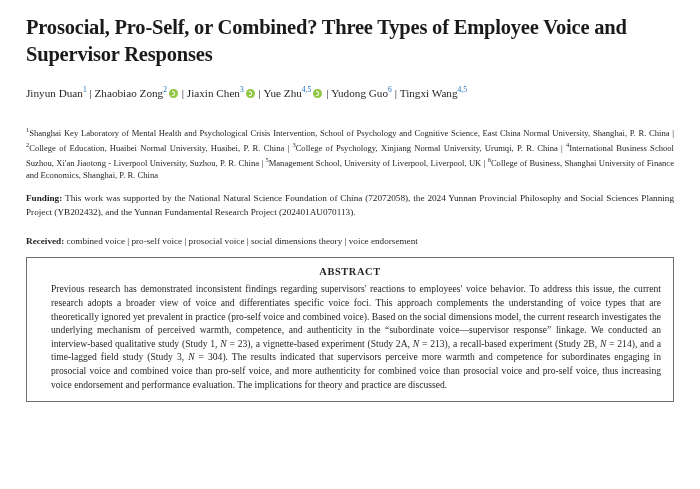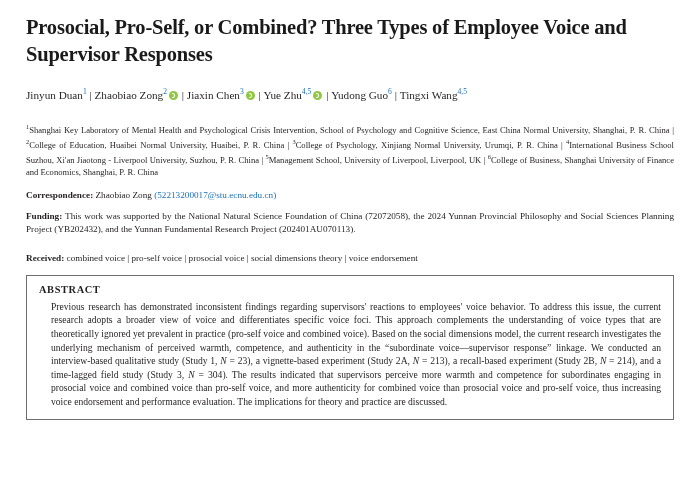--- a/index.html
+++ b/index.html
@@ -25,22 +25,22 @@
     font-family: "Liberation Serif", serif;
     font-weight: bold;
     font-size: 20.5px;
     line-height: 27px;
     letter-spacing: -0.2px;
     margin: 0 0 14px 0;
     color: #1a1a1a;
   }
   .authors {
     font-size: 11.2px;
-    line-height: 20px;
-    margin-bottom: 16px;
+    line-height: 15px;
+    margin-bottom: 23px;
     color: #231f20;
   }
   .authors .sep {
     color: #231f20;
   }
   .authors sup {
     font-size: 7.6px;
     color: #1c6fb8;
     vertical-align: super;
   }
@@ -105,20 +105,21 @@
   .abstract-box {
     border: 1px solid #6d6e71;
     padding: 8px 12px 10px 12px;
     box-sizing: border-box;
   }
   .abstract-head {
     font-size: 10.4px;
     font-weight: bold;
     letter-spacing: 0.6px;
     margin-bottom: 5px;
+    text-align: center;
   }
   .abstract-body {
     font-size: 9.6px;
     line-height: 13.6px;
     text-align: justify;
     hyphens: auto;
     margin-left: 12px;
   }
   .abstract-body i {
     font-style: italic;
@@ -130,25 +131,20 @@
 <div class="page">
 
   <h1 class="title">Prosocial, Pro-Self, or Combined? Three Types of Employee Voice and Supervisor Responses</h1>
 
   <div class="authors">
     <span><span>Jinyun Duan</span><sup>1</sup></span><span class="sep">&nbsp;|&nbsp;</span><span><span>Zhaobiao Zong</span><sup>2</sup><span class="orcid"></span></span><span class="sep">&nbsp;|&nbsp;</span><span><span>Jiaxin Chen</span><sup>3</sup><span class="orcid"></span></span><span class="sep">&nbsp;|&nbsp;</span><span><span>Yue Zhu</span><sup>4,5</sup><span class="orcid"></span></span><span class="sep">&nbsp;|&nbsp;</span><span><span>Yudong Guo</span><sup>6</sup></span><span class="sep">&nbsp;|&nbsp;</span><span><span>Tingxi Wang</span><sup>4,5</sup></span>
   </div>
 
   <div class="affil"><sup>1</sup>Shanghai Key Laboratory of Mental Health and Psychological Crisis Intervention, School of Psychology and Cognitive Science, East China Normal University, Shanghai, P. R. China | <sup>2</sup>College of Education, Huaibei Normal University, Huaibei, P. R. China | <sup>3</sup>College of Psychology, Xinjiang Normal University, Urumqi, P. R. China | <sup>4</sup>International Business School Suzhou, Xi'an Jiaotong - Liverpool University, Suzhou, P. R. China | <sup>5</sup>Management School, University of Liverpool, Liverpool, UK | <sup>6</sup>College of Business, Shanghai University of Finance and Economics, Shanghai, P. R. China</div>
 
-  <div class="meta-line">
-    <b>Correspondence:</b>
-    <span>Zhaobiao Zong</span>
-    <a href="#">(52213200017@stu.ecnu.edu.cn)</a>
-  </div>
 
 
   <div class="funding">
     <b>Funding:</b>
     <span>This work was supported by the National Natural Science Foundation of China (72072058), the 2024 Yunnan Provincial Philosophy and Social Sciences Planning Project (YB202432), and the Yunnan Fundamental Research Project (202401AU070113).</span>
   </div>
 
   <div class="keywords">
     <b>Received:</b>
     <span>combined voice | pro-self voice | prosocial voice | social dimensions theory | voice endorsement</span>

